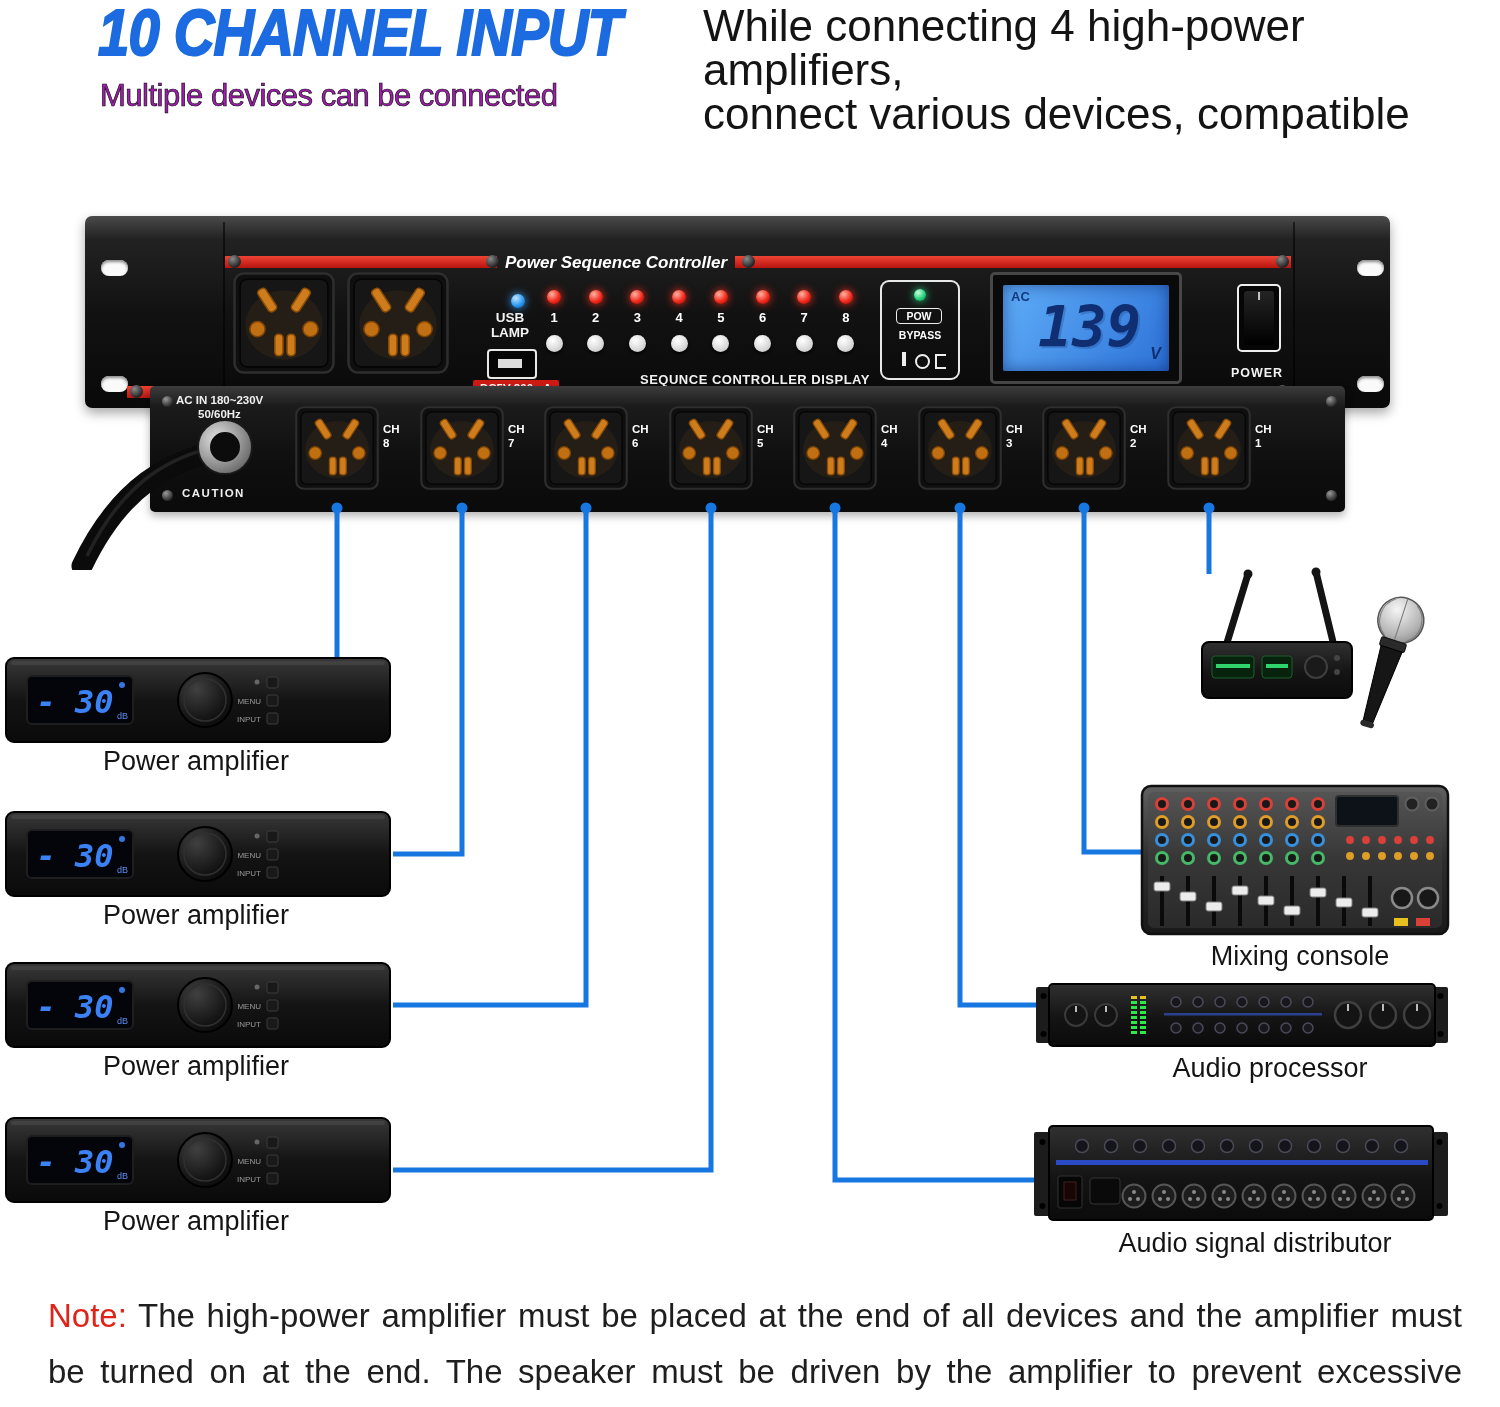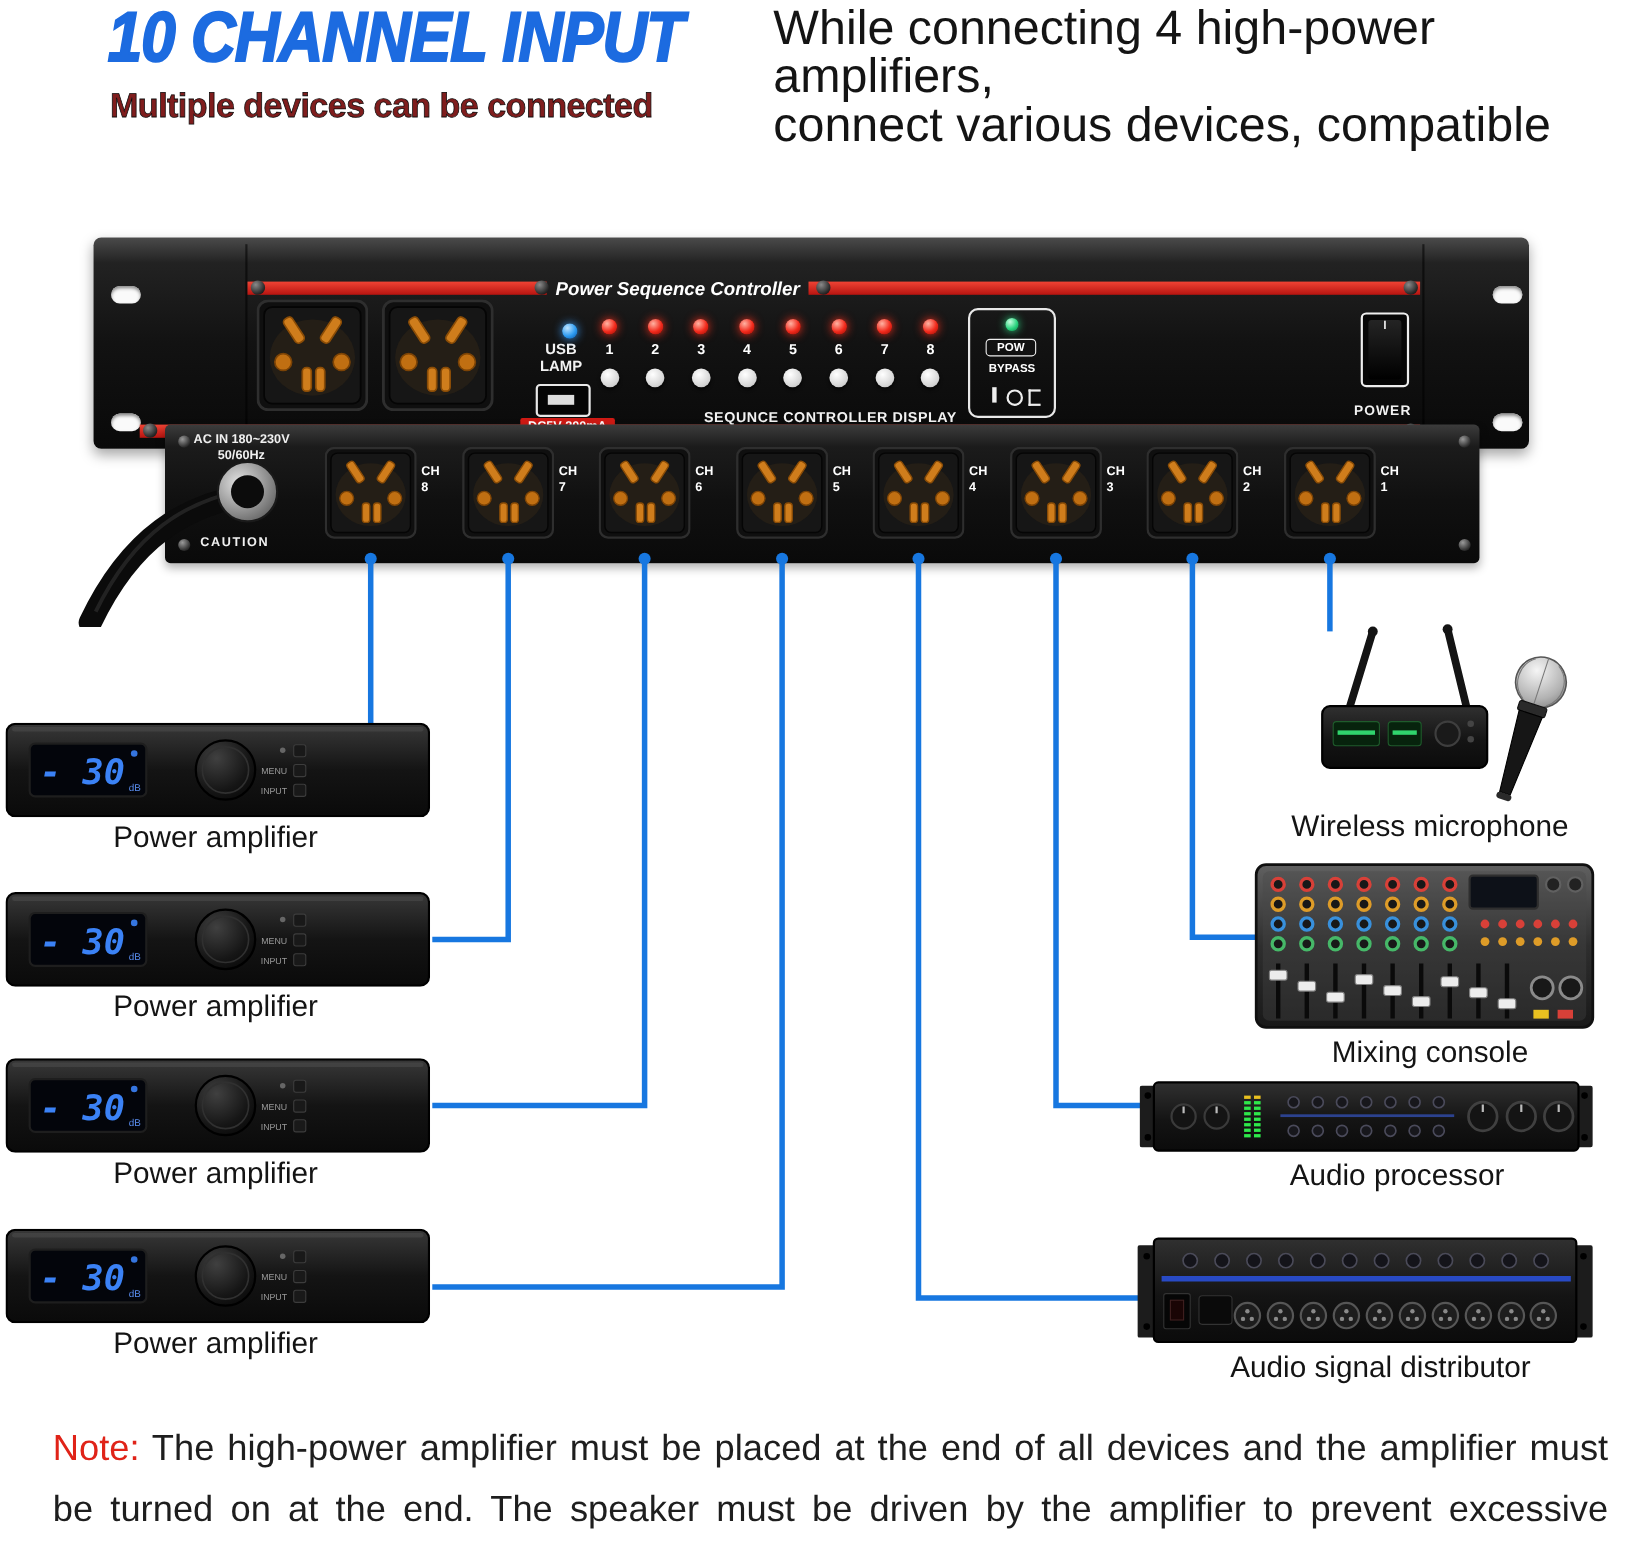--- a/index.html
+++ b/index.html
@@ -1,20 +1,20 @@
 <!DOCTYPE html>
 <html><head>
 <meta charset="utf-8">
 <style>
   html,body{margin:0;padding:0;background:#fff;}
   #canvas{position:relative;width:1500px;height:1407px;background:#ffffff;font-family:"Liberation Sans",sans-serif;overflow:hidden;}
   .a{position:absolute;}
   
   .title{left:98px;top:-4px;font-size:64px;font-weight:bold;font-style:italic;color:#1c6be0;-webkit-text-stroke:2px #1c6be0;letter-spacing:-1px;transform:scaleX(.88);transform-origin:left top;white-space:nowrap;}
-  .subtitle{left:100px;top:78px;font-size:31px;font-weight:bold;color:#7f1d1d;-webkit-text-stroke:.7px #0c0c0c;letter-spacing:-.5px;white-space:nowrap;}
+  .subtitle{left:100px;top:78px;font-size:31px;font-weight:normal;color:#a21caf;-webkit-text-stroke:.7px #0c0c0c;letter-spacing:-.5px;white-space:nowrap;}
   .description{left:703px;top:4px;width:790px;font-size:44px;line-height:44px;color:#141414;}
   
   .front-panel{left:85px;top:188px;width:1305px;height:192px;border-radius:7px;background:linear-gradient(180deg,#4a4a4a 0%,#222 12%,#121212 50%,#090909 100%);box-shadow:0 5px 12px rgba(0,0,0,.35);z-index:2;margin-top:28px;}
   .seam{top:6px;bottom:6px;width:2px;background:#000;opacity:.55;}
   .ear-hole{width:27px;height:16px;border-radius:8px;background:#fafafa;box-shadow:inset 0 2px 3px #8a8a8a;}
   .stripe{height:12px;background:linear-gradient(180deg,#ef4334,#b81410);}
   .fp-title{font-size:17px;font-weight:bold;font-style:italic;color:#fff;text-align:center;white-space:nowrap;}
   .screw{width:13px;height:13px;border-radius:50%;background:radial-gradient(circle at 35% 30%,#8a8a8a,#2e2e2e 62%,#000);}
   .wlabel{color:#f2f2f2;font-weight:bold;text-align:center;}
   .usb-port{width:46px;height:26px;border:2px solid #e8e8e8;border-radius:4px;background:#050505;}
@@ -216,20 +216,27 @@
 
     <div class="a bypass-box" style="left:795px;top:64px">
       <div class="a led green" style="left:32px;top:7px"></div>
       <div class="a pow-chip">POW</div>
       <div class="a bypass-txt">BYPASS</div>
       <div class="a icon-bar"></div>
       <div class="a icon-circle"></div>
       <div class="a icon-bracket"></div>
     </div>
 
+    <div class="a lcd" style="left:905px;top:56px">
+      <div class="lcd-screen">
+        <div class="a lcd-region">AC</div>
+        <div class="a lcd-value">139</div>
+        <div class="a lcd-unit">V</div>
+      </div>
+    </div>
 
     <div class="a rocker" style="left:1152px;top:68px">
       <div class="rocker-inner"></div>
       <div class="rocker-mark">I</div>
     </div>
     <div class="a wlabel" style="left:1116px;top:150px;width:112px;font-size:12.5px;letter-spacing:1px">POWER</div>
   </div>
 
   <div class="a back-panel">
     <div class="a bscrew" style="left:12px;top:10px"></div>
@@ -380,21 +387,20 @@
     <circle cx="141" cy="92" r="3" fill="#444"></circle>
       <circle cx="141" cy="106" r="3" fill="#444"></circle>
     <g transform="rotate(18 190 100)">
       <circle cx="190" cy="52" r="23" fill="url(#micHead)" stroke="#555" stroke-width="1.5"></circle>
       <path d="M179,33 a23,23 0 0,0 0,38 M201,33 a23,23 0 0,1 0,38 M190,29 l0,46" stroke="#7a7a7a" stroke-width="1" fill="none"></path>
       <rect x="177" y="73" width="26" height="9" rx="2" fill="#2a2a2a" stroke="#111"></rect>
       <path d="M179,82 L201,82 L195,158 L185,158 Z" fill="#161616" stroke="#000"></path>
       <rect x="183" y="158" width="14" height="6" rx="3" fill="#2a2a2a"></rect>
     </g>
   </svg>
-  <div class="a devlabel" style="left:1150px;top:736px;width:300px">Wireless microphone</div>
 
   <svg class="a dev" style="left:1140px;top:780px" width="310" height="158">
     <rect x="2" y="6" width="306" height="148" rx="9" fill="url(#consoleGrad)" stroke="#101010" stroke-width="2.5"></rect>
     <rect x="8" y="12" width="294" height="136" rx="6" fill="#474747" opacity="0.35"></rect>
     <g fill="#181818" stroke-width="3">
       <g stroke="#d84038">
           <circle cx="22" cy="24" r="5.5"></circle>
           <circle cx="48" cy="24" r="5.5"></circle>
           <circle cx="74" cy="24" r="5.5"></circle>
           <circle cx="100" cy="24" r="5.5"></circle>

